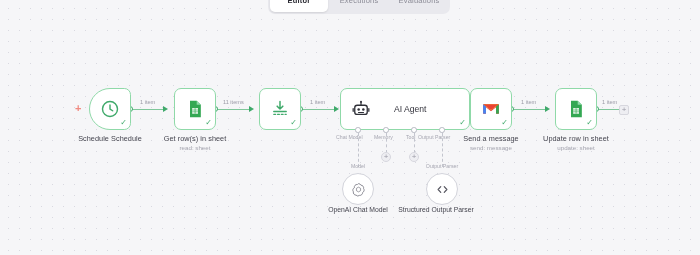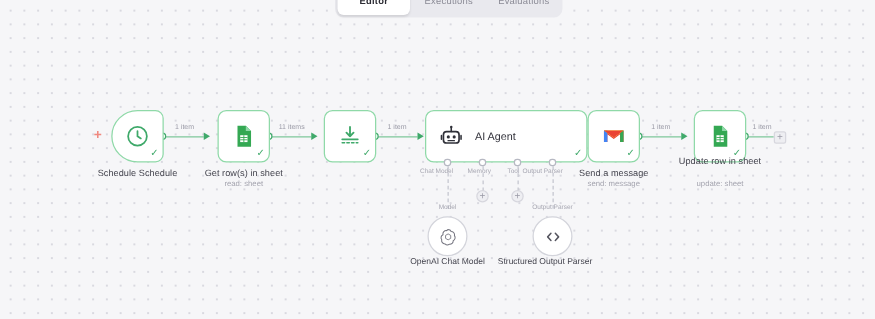--- a/index.html
+++ b/index.html
@@ -61,21 +61,21 @@
   }
   .nsub{
     position:absolute;
     text-align:center;
     font-size:6.2px;color:#a3a3ae;
     white-space:nowrap;
   }
   
   .node.agent{
     width:130px;height:42px;border-radius:7px;
-    justify-content:flex-start;padding-left:10px;gap:9px;
+    justify-content:flex-start;padding-left:10px;gap:23px;
   }
   .node.agent .agtxt{font-size:8.6px;color:#33333c;}
   
   .wire{position:absolute;height:1.2px;background:#9ea0ad;}
   .wire.g{background:#7fc79a;}
   .dot{
     position:absolute;width:6px;height:6px;border-radius:50%;
     background:#fff;border:1.2px solid #9ea0ad;box-sizing:border-box;
   }
   .dot.g{border-color:#3fa96a;}
@@ -270,16 +270,16 @@
 
   <div class="node" style="left:555px;top:88px;">
     <svg class="ico" viewBox="0 0 24 24">
       <path d="M6 2h8l5 5v15H6z" fill="#34a853"></path>
       <path d="M14 2l5 5h-5z" fill="#8fd9a8"></path>
       <rect x="8.6" y="11" width="7" height="6.6" fill="#fff"></rect>
       <path d="M8.6 13.2h7M8.6 15.4h7M12.1 11v6.6" stroke="#34a853" stroke-width="0.85"></path>
     </svg>
     <span class="check">✓</span>
   </div>
-  <div class="nlabel" style="left:526px;top:124px;width:100px;">Update row in sheet</div>
+  <div class="nlabel" style="left:526px;top:134px;width:100px;">Update row in sheet</div>
   <div class="nsub" style="left:526px;top:144px;width:100px;">update: sheet</div>
 
 </div>
 
 </body></html>

